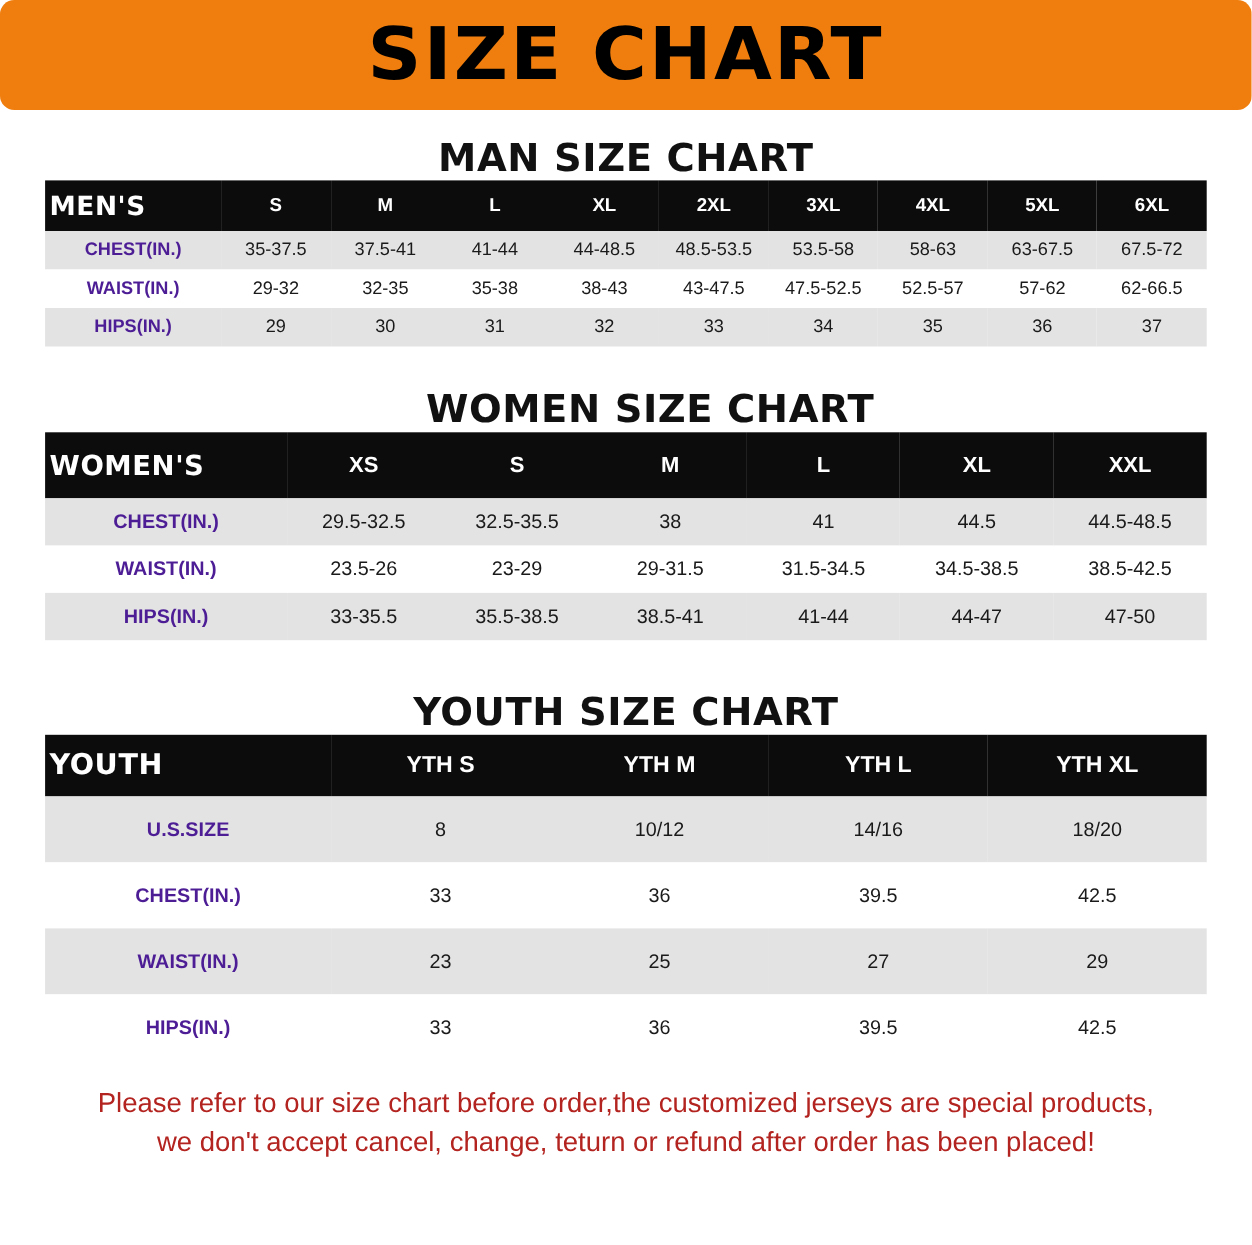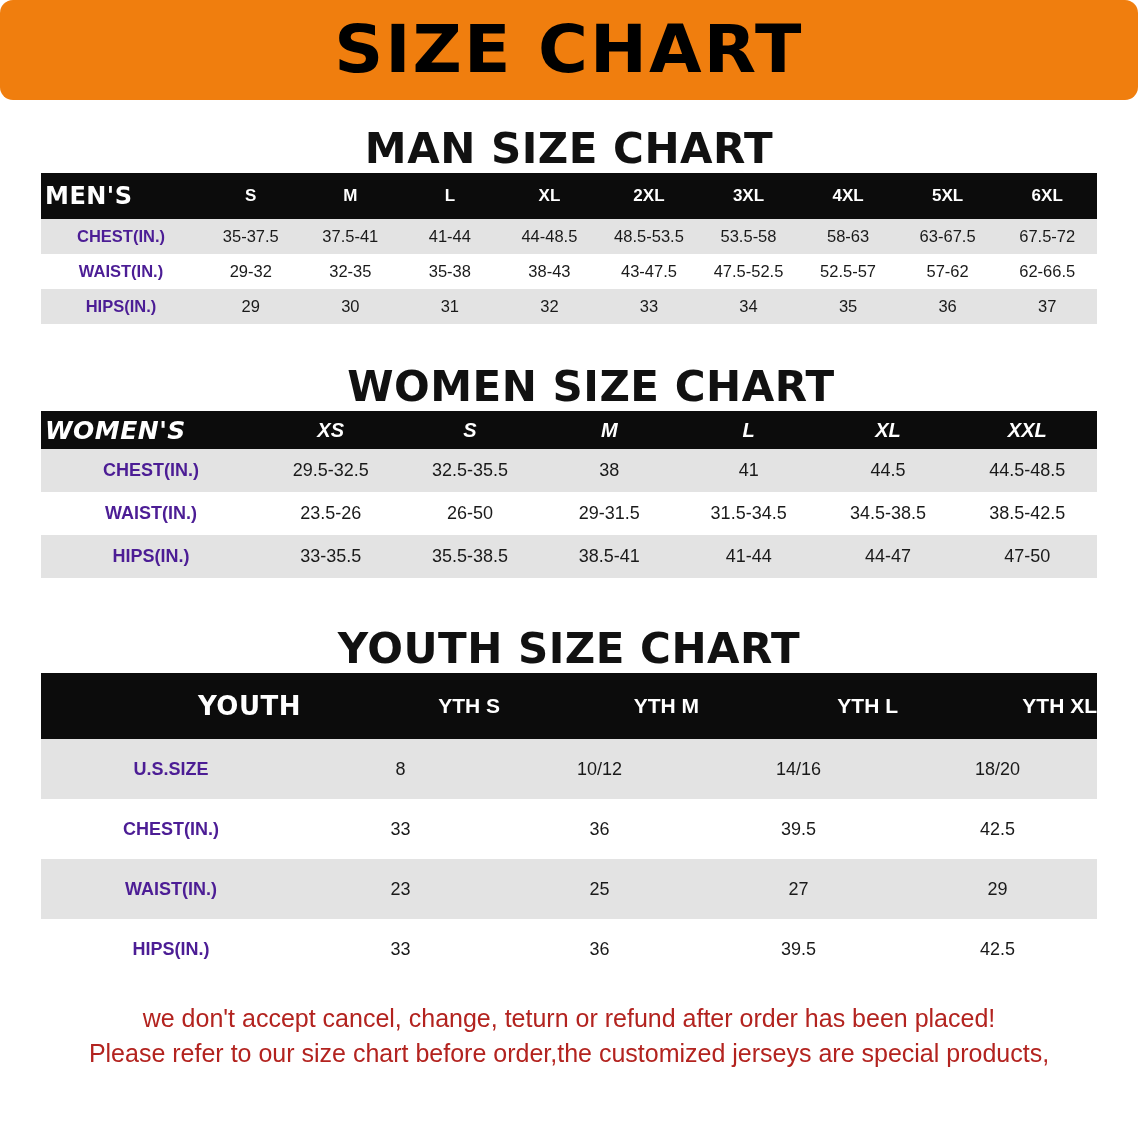--- a/index.html
+++ b/index.html
@@ -34,21 +34,21 @@
     color: #000000;
     line-height: 1;
     transform: scaleX(1.03);
   }
 
   
   .section-title {
     text-align: center;
     font-family: "DejaVu Sans", sans-serif;
     font-weight: bold;
-    font-size: 42px;
+    font-size: 35px;
     color: #111111;
     letter-spacing: 0.5px;
   }
   .mst { margin-top: 24px; }
   .wst { margin-top: 38px; padding-left: 44px; }
   .yst { margin-top: 46px; }
 
   
   .tbl-wrap {
     margin: 0 auto;
@@ -94,28 +94,28 @@
   }
   tbody tr.shaded td { background: #e3e3e3; }
   tbody tr.plain td  { background: #ffffff; }
 
   
   #men-table thead th.label { font-size: 24px; }
   #men-table col.c0 { width: 160px; }
   #men-table thead th.size { font-size: 17px; }
 
   
-  #women-table thead th { height: 38px; font-style: italic; }
+  #women-table thead th { height: 60px; }
   #women-table thead th.label { font-size: 25px; }
   #women-table th, #women-table td { font-size: 18px; }
   #women-table tbody td { height: 43px; }
   #women-table thead th.size { font-size: 20px; }
 
   
-  #youth-table thead th { height: 66px; text-align: right; }
+  #youth-table thead th { height: 56px; }
   #youth-table thead th.label { font-size: 26px; }
   #youth-table thead th.size { font-size: 21px; }
   #youth-table th, #youth-table td { font-size: 18px; }
   #youth-table tbody td { height: 60px; }
 
   
   .note {
     margin: 22px auto 0;
     width: 1056px;
     text-align: center;
@@ -219,21 +219,21 @@
             <td>29.5-32.5</td>
             <td>32.5-35.5</td>
             <td>38</td>
             <td>41</td>
             <td>44.5</td>
             <td>44.5-48.5</td>
           </tr>
           <tr class="plain">
             <td class="rowlabel">WAIST(IN.)</td>
             <td>23.5-26</td>
-            <td>26-50</td>
+            <td>23-29</td>
             <td>29-31.5</td>
             <td>31.5-34.5</td>
             <td>34.5-38.5</td>
             <td>38.5-42.5</td>
           </tr>
           <tr class="shaded">
             <td class="rowlabel">HIPS(IN.)</td>
             <td>33-35.5</td>
             <td>35.5-38.5</td>
             <td>38.5-41</td>
@@ -287,17 +287,17 @@
             <td>33</td>
             <td>36</td>
             <td>39.5</td>
             <td>42.5</td>
           </tr>
         </tbody>
     </table>
   </div>
 
   <div class="note">
+    <div>Please refer to our size chart before order,the customized jerseys are special products,</div>
     <div>we don't accept cancel, change, teturn or refund after order has been placed!</div>
-    <div>Please refer to our size chart before order,the customized jerseys are special products,</div>
   </div>
 
 </div>
 
 </body></html>

